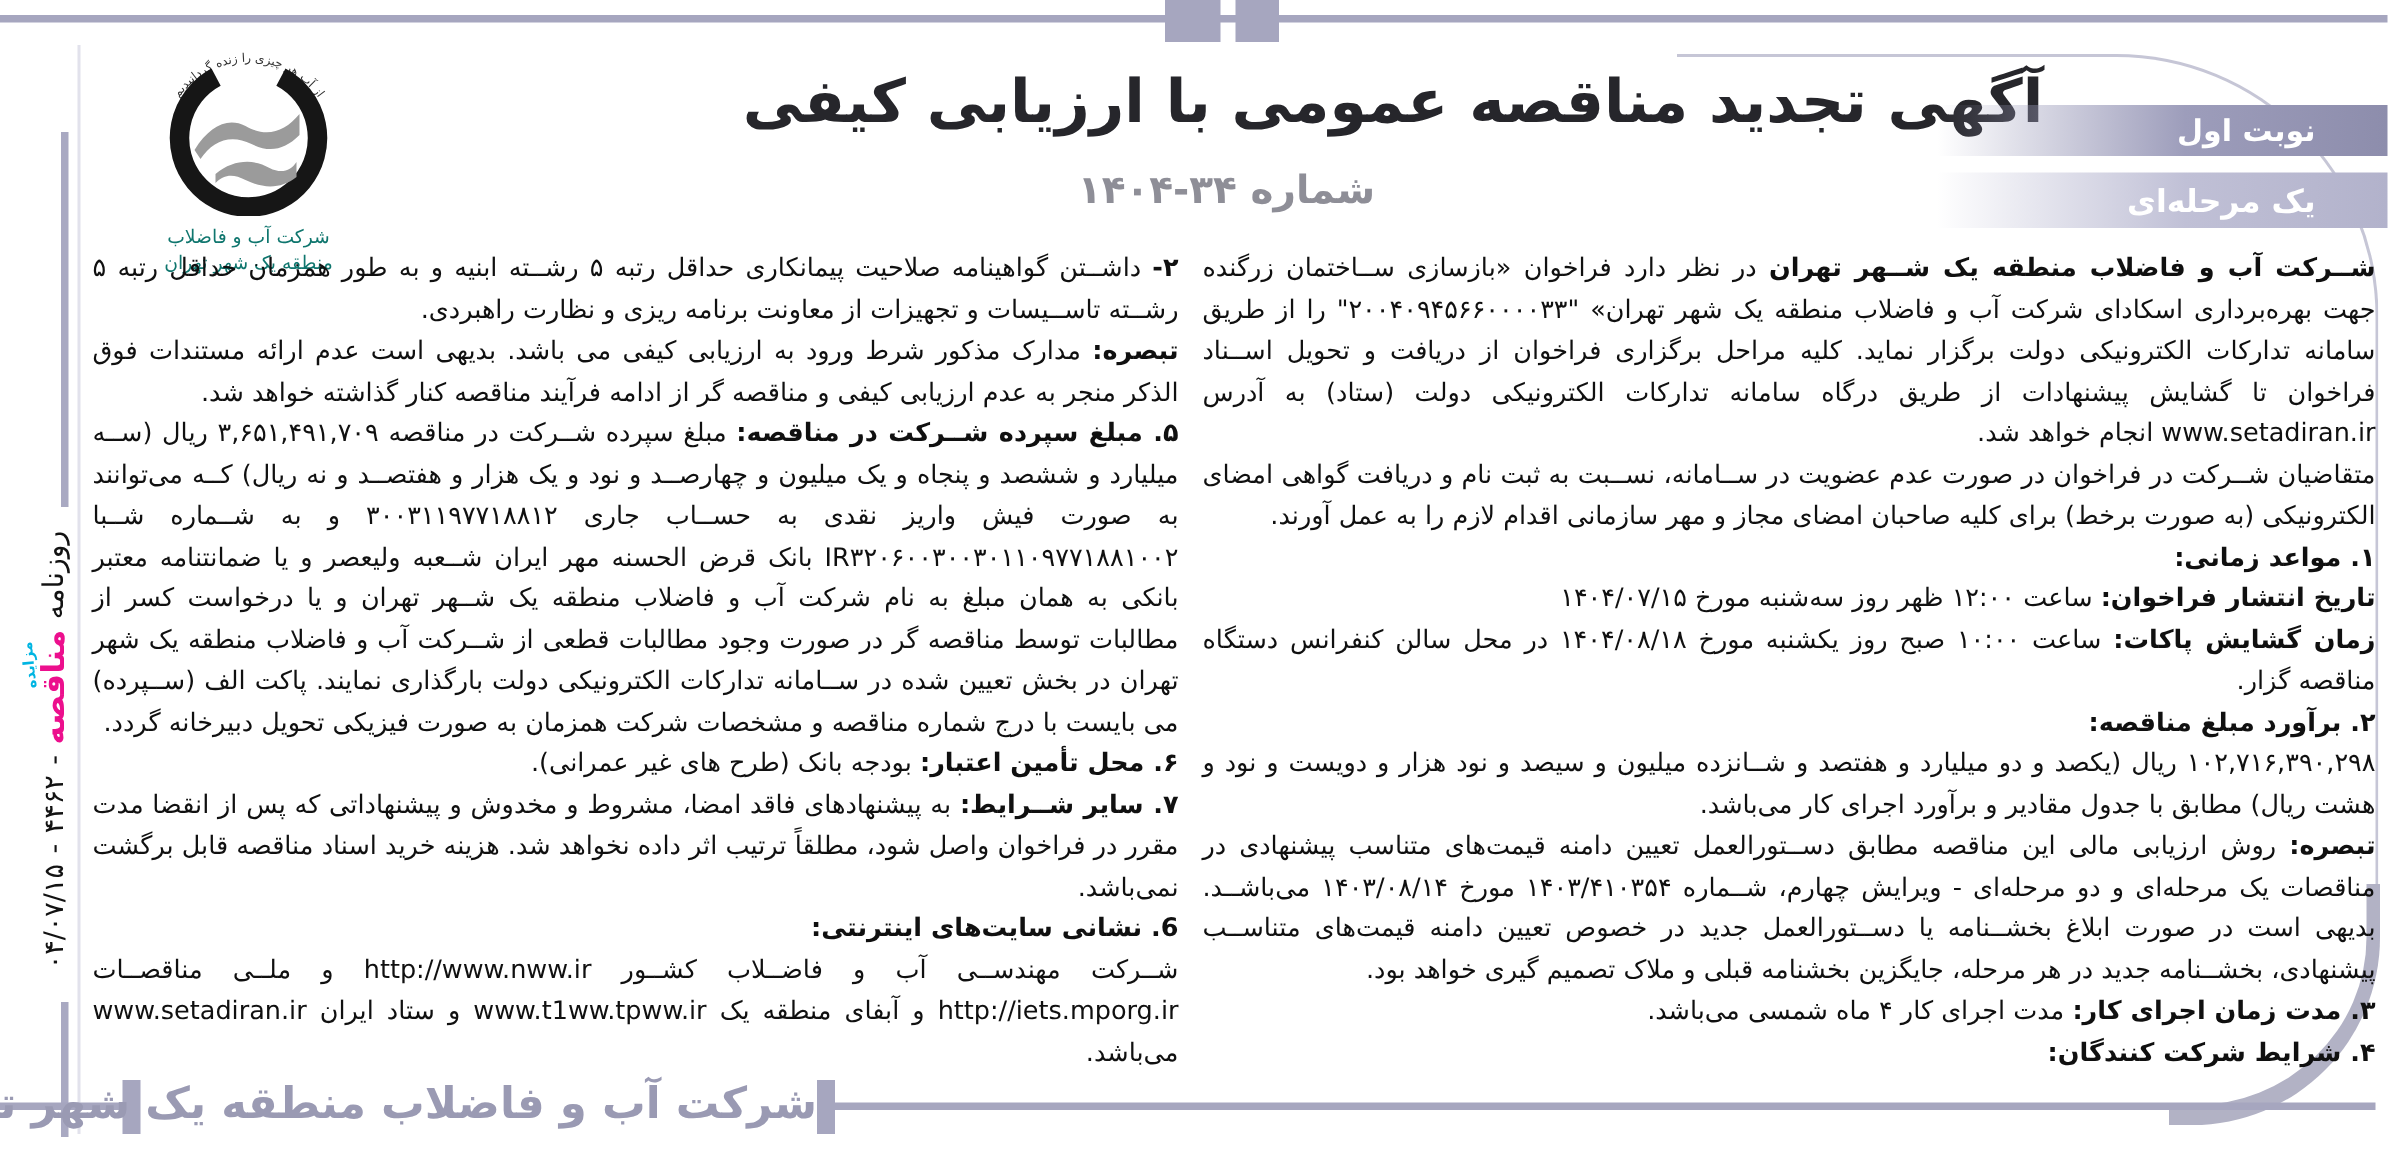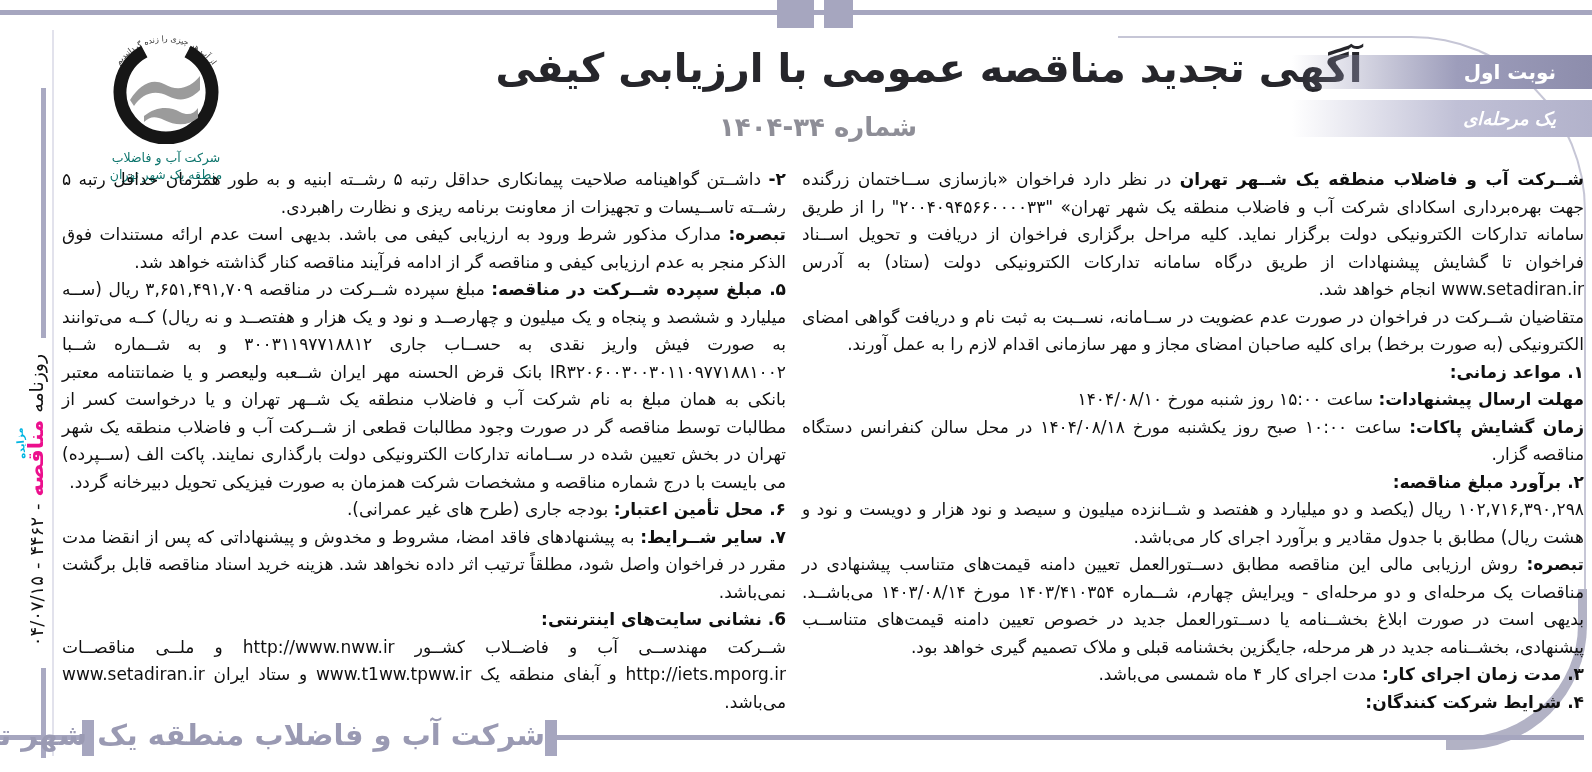--- a/index.html
+++ b/index.html
@@ -12,25 +12,25 @@
   .topsq.s2{left:824px;width:29px;}
   .curve-tr{position:absolute;top:36px;right:6px;width:466px;height:584px;
             border-top:2px solid #c6c6d6;border-right:2px solid #c6c6d6;
             border-top-right-radius:175px;pointer-events:none;}
   .corner-br{position:absolute;right:5px;bottom:22px;width:132px;height:148px;
              border-right:9px solid #b2b2c5;border-bottom:13px solid #b2b2c5;
              border-bottom-right-radius:125px;}
   .frame-left{position:absolute;left:52px;top:30px;bottom:16px;width:2px;background:#e2e2ec;}
   
   .badge{position:absolute;right:0;color:#fff;font-weight:bold;display:flex;align-items:center;
-         box-sizing:border-box;padding-right:36px;z-index:3;}
+         box-sizing:border-box;padding-right:48px;z-index:3;margin-top:15px;}
   .badge.b1{top:55px;height:34px;width:300px;font-size:20px;
             background:linear-gradient(to left,#8d8dac 0%,#9d9dbb 45%,rgba(160,160,190,0) 100%);}
-  .badge.b2{top:100px;height:37px;width:300px;font-size:18px;
-            background:linear-gradient(to left,#b2b2cb 0%,#c0c0d6 45%,rgba(190,190,214,0) 100%);font-style:italic;}
+  .badge.b2{top:100px;height:37px;width:300px;font-size:21px;
+            background:linear-gradient(to left,#b2b2cb 0%,#c0c0d6 45%,rgba(190,190,214,0) 100%);}
   
   .title{position:absolute;top:24px;left:489px;width:880px;height:88px;line-height:88px;
          text-align:center;font-size:40px;font-weight:bold;color:#26262b;white-space:nowrap;}
   .subtitle{position:absolute;top:112px;left:518px;width:600px;text-align:center;
             font-size:26px;font-weight:bold;color:#8e8e97;}
   
   .logo{position:absolute;top:28px;left:88px;width:156px;text-align:center;}
   .logo-caption{font-size:12.5px;line-height:15px;color:#0f766e;margin-top:2px;}
   
   .rule-seg{position:absolute;left:41px;width:5px;background:#a9a9c2;}
@@ -115,23 +115,23 @@
 
   <div class="main">
     <div class="col col-right">
 
         <p class="para"><span class="lead">شــرکت آب و فاضلاب منطقه یک شــهر تهران</span><span> در نظر دارد فراخوان «بازسازی ســاختمان زرگنده جهت بهره‌برداری اسکادای شرکت آب و فاضلاب منطقه یک شهر تهران» "۲۰۰۴۰۹۴۵۶۶۰۰۰۰۳۳" را از طریق سامانه تدارکات الکترونیکی دولت برگزار نماید. کلیه مراحل برگزاری فراخوان از دریافت و تحویل اســناد فراخوان تا گشایش پیشنهادات از طریق درگاه سامانه تدارکات الکترونیکی دولت (ستاد) به آدرس www.setadiran.ir انجام خواهد شد.</span></p>
 
         <p class="para"><span>متقاضیان شــرکت در فراخوان در صورت عدم عضویت در ســامانه، نســبت به ثبت نام و دریافت گواهی امضای الکترونیکی (به صورت برخط) برای کلیه صاحبان امضای مجاز و مهر سازمانی اقدام لازم را به عمل آورند.</span></p>
 
         <p class="para"><span class="lead">۱. مواعد زمانی:</span></p>
 
+        <p class="para"><span class="lead">تاریخ انتشار فراخوان:</span><span> ساعت ۱۲:۰۰ ظهر روز سه‌شنبه مورخ ۱۴۰۴/۰۷/۱۵</span></p>
 
 
-        <p class="para"><span class="lead">مهلت ارسال پیشنهادات:</span><span> ساعت ۱۵:۰۰ روز شنبه مورخ ۱۴۰۴/۰۸/۱۰</span></p>
 
         <p class="para"><span class="lead">زمان گشایش پاکات:</span><span> ساعت ۱۰:۰۰ صبح روز یکشنبه مورخ ۱۴۰۴/۰۸/۱۸ در محل سالن کنفرانس دستگاه مناقصه گزار.</span></p>
 
         <p class="para"><span class="lead">۲. برآورد مبلغ مناقصه:</span></p>
 
         <p class="para"><span>۱۰۲,۷۱۶,۳۹۰,۲۹۸ ریال (یکصد و دو میلیارد و هفتصد و شــانزده میلیون و سیصد و نود هزار و دویست و نود و هشت ریال) مطابق با جدول مقادیر و برآورد اجرای کار می‌باشد.</span></p>
 
         <p class="para"><span class="lead">تبصره:</span><span> روش ارزیابی مالی این مناقصه مطابق دســتورالعمل تعیین دامنه قیمت‌های متناسب پیشنهادی در مناقصات یک مرحله‌ای و دو مرحله‌ای - ویرایش چهارم، شــماره ۱۴۰۳/۴۱۰۳۵۴ مورخ ۱۴۰۳/۰۸/۱۴ می‌باشــد. بدیهی است در صورت ابلاغ بخشــنامه یا دســتورالعمل جدید در خصوص تعیین دامنه قیمت‌های متناســب پیشنهادی، بخشــنامه جدید در هر مرحله، جایگزین بخشنامه قبلی و ملاک تصمیم گیری خواهد بود.</span></p>
 
         <p class="para"><span class="lead">۳. مدت زمان اجرای کار:</span><span> مدت اجرای کار ۴ ماه شمسی می‌باشد.</span></p>
@@ -142,21 +142,21 @@
       </div>
     <div class="col col-left">
 
         <p class="para"><span class="lead">۲-</span><span> داشــتن گواهینامه صلاحیت پیمانکاری حداقل رتبه ۵ رشــته ابنیه و به طور همزمان حداقل رتبه ۵ رشــته تاســیسات و تجهیزات از معاونت برنامه ریزی و نظارت راهبردی.</span></p>
 
         <p class="para"><span class="lead">تبصره:</span><span> مدارک مذکور شرط ورود به ارزیابی کیفی می باشد. بدیهی است عدم ارائه مستندات فوق الذکر منجر به عدم ارزیابی کیفی و مناقصه گر از ادامه فرآیند مناقصه کنار گذاشته خواهد شد.</span></p>
 
 
         <p class="para"><span class="lead">۵. مبلغ سپرده شــرکت در مناقصه:</span><span> مبلغ سپرده شــرکت در مناقصه ۳,۶۵۱,۴۹۱,۷۰۹ ریال (ســه میلیارد و ششصد و پنجاه و یک میلیون و چهارصــد و نود و یک هزار و هفتصــد و نه ریال) کــه می‌توانند به صورت فیش واریز نقدی به حســاب جاری ۳۰۰۳۱۱۹۷۷۱۸۸۱۲ و به شــماره شــبا IR۳۲۰۶۰۰۳۰۰۳۰۱۱۰۹۷۷۱۸۸۱۰۰۲ بانک قرض الحسنه مهر ایران شــعبه ولیعصر و یا ضمانتنامه معتبر بانکی به همان مبلغ به نام شرکت آب و فاضلاب منطقه یک شــهر تهران و یا درخواست کسر از مطالبات توسط مناقصه گر در صورت وجود مطالبات قطعی از شــرکت آب و فاضلاب منطقه یک شهر تهران در بخش تعیین شده در ســامانه تدارکات الکترونیکی دولت بارگذاری نمایند. پاکت الف (ســپرده) می بایست با درج شماره مناقصه و مشخصات شرکت همزمان به صورت فیزیکی تحویل دبیرخانه گردد.</span></p>
 
-        <p class="para"><span class="lead">۶. محل تأمین اعتبار:</span><span> بودجه جاری (طرح های غیر عمرانی).</span></p>
+        <p class="para"><span class="lead">۶. محل تأمین اعتبار:</span><span> بودجه بانک (طرح های غیر عمرانی).</span></p>
 
         <p class="para"><span class="lead">۷. سایر شــرایط:</span><span> به پیشنهادهای فاقد امضا، مشروط و مخدوش و پیشنهاداتی که پس از انقضا مدت مقرر در فراخوان واصل شود، مطلقاً ترتیب اثر داده نخواهد شد. هزینه خرید اسناد مناقصه قابل برگشت نمی‌باشد.</span></p>
 
 
         <p class="para"><span class="lead">6. نشانی سایت‌های اینترنتی:</span></p>
 
         <p class="para"><span>شــرکت مهندســی آب و فاضــلاب کشــور http://www.nww.ir و ملــی مناقصــات http://iets.mporg.ir و آبفای منطقه یک www.t1ww.tpww.ir و ستاد ایران www.setadiran.ir می‌باشد.</span></p>
 
       </div>
   </div>

